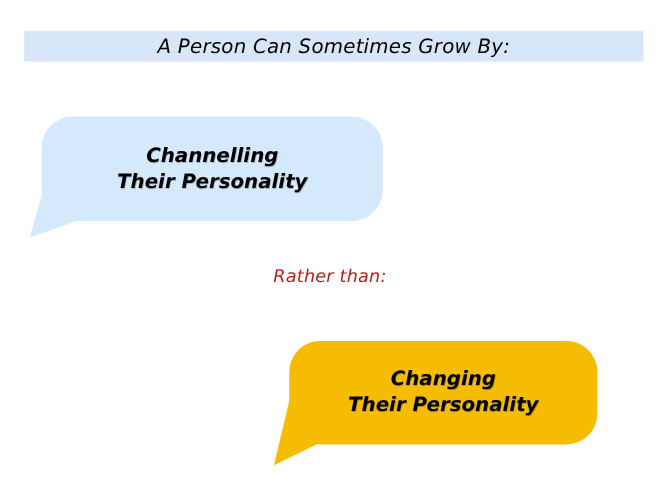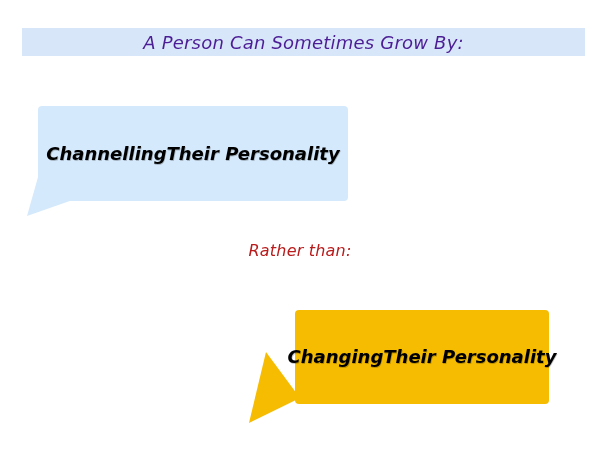--- a/index.html
+++ b/index.html
@@ -21,31 +21,31 @@
     width: 563px;
     height: 28px;
     background: #d7e6f9;
     display: flex;
     align-items: center;
     justify-content: center;
   }
   .title-text {
     font-style: italic;
     font-size: 18px;
-    color: #4c1d95;
+    color: #000000;
     letter-spacing: 0.2px;
     white-space: nowrap;
     text-align: right;
   }
 
   .bubble {
     position: absolute;
-    border-radius: 4px;
+    border-radius: 28px;
     display: flex;
-    flex-direction: row;
+    flex-direction: column;
     align-items: center;
     justify-content: center;
     text-align: left;
   }
   .bubble .line {
     font-weight: bold;
     font-style: italic;
     font-size: 18px;
     line-height: 24px;
     color: #000000;
@@ -77,24 +77,23 @@
   .connector-text {
     font-style: italic;
     font-size: 16px;
     color: #b91c1c;
     letter-spacing: 0.2px;
   }
 
   .bubble-yellow {
     left: 263px;
     top: 310px;
-    width: 254px;
+    width: 280px;
     height: 94px;
     background: #f5bc02;
-    margin-left: 32px;
   }
   .tail-yellow { left: 240px; top: 345px; width: 70px; height: 85px; }
   .tail-yellow polygon { fill: #f5bc02; }
 </style>
 </head>
 <body>
 
 <div class="canvas">
 
   <div class="title-bar">

